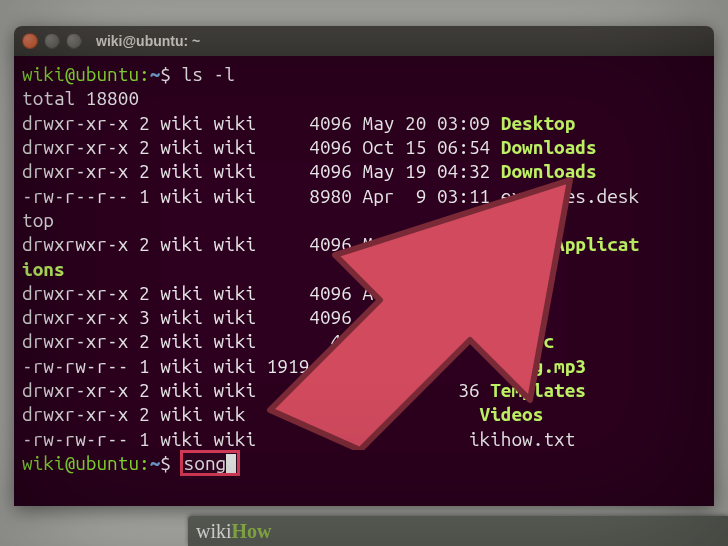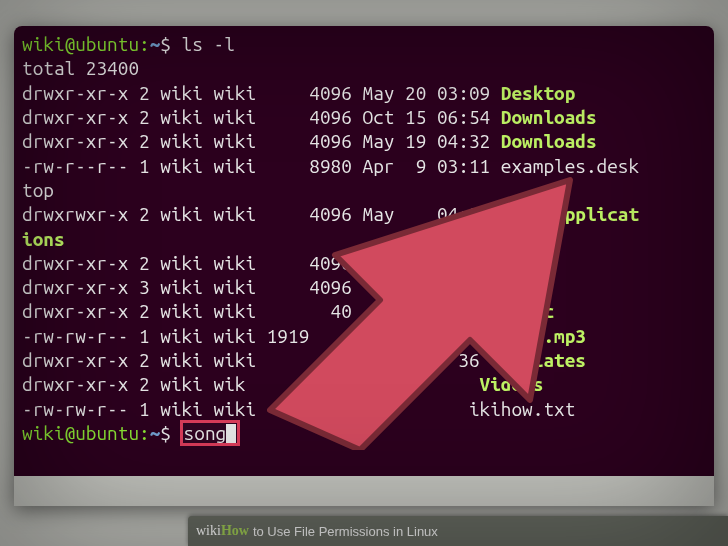--- a/index.html
+++ b/index.html
@@ -88,21 +88,21 @@
       background: #666a61;
       color: #fff;
       font-size: 13px;
       display: flex;
       align-items: center;
       border-top-left-radius: 4px;
       box-shadow: 0 -1px 4px rgba(0,0,0,0.4);
     }
     .footer .wiki-badge {
       font-family: Georgia, serif;
-      font-size: 14px;
+      font-size: 20px;
       color: #fff;
       padding: 0 4px 0 8px;
       text-align: right;
     }
     .footer .wiki-badge .how {
       color: #9fca54;
       font-weight: bold;
     }
     .footer .footer-text {
       font-family: Arial, sans-serif;
@@ -112,22 +112,28 @@
       position: absolute;
       inset: 0;
       pointer-events: none;
       box-shadow: inset 0 0 120px 30px rgba(0,0,0,0.35);
     }
   </style>
 </head>
 <body>
 
 <div class="terminal-window">
+  <div class="titlebar">
+    <div class="win-btn close"></div>
+    <div class="win-btn"></div>
+    <div class="win-btn"></div>
+    <div class="title-text">wiki@ubuntu: ~</div>
+  </div>
   <div class="terminal-body"><span class="prompt-user">wiki@ubuntu:</span><span class="prompt-path">~</span><span class="plain">$</span> <span class="plain">ls -l</span>
-<span class="plain">total 23400</span>
+<span class="plain">total 18800</span>
 <span><span>drwxr-xr-x</span> <span>2</span> <span>wiki</span> <span>wiki</span>     <span>4096</span> <span>May 20 03:09</span> <span class="dir">Desktop</span></span>
 <span><span>drwxr-xr-x</span> <span>2</span> <span>wiki</span> <span>wiki</span>     <span>4096</span> <span>Oct 15 06:54</span> <span class="dir">Downloads</span></span>
 <span><span>drwxr-xr-x</span> <span>2</span> <span>wiki</span> <span>wiki</span>     <span>4096</span> <span>May 19 04:32</span> <span class="dir">Downloads</span></span>
 <span><span>-rw-r--r--</span> <span>1</span> <span>wiki</span> <span>wiki</span>     <span>8980</span> <span>Apr  9 03:11</span> <span>examples.desk</span></span>
 <span>top</span>
 <span><span>drwxrwxr-x</span> <span>2</span> <span>wiki</span> <span>wiki</span>     <span>4096</span> <span>May    04:51</span> <span class="dir">Java_Applicat</span></span>
 <span class="dir">ions</span>
 <span><span>drwxr-xr-x</span> <span>2</span> <span>wiki</span> <span>wiki</span>     <span>4096</span> <span>A      06:23</span> <span class="dir"></span></span>
 <span><span>drwxr-xr-x</span> <span>3</span> <span>wiki</span> <span>wiki</span>     <span>4096</span> <span>         05</span> <span class="dir">s</span></span>
 <span><span>drwxr-xr-x</span> <span>2</span> <span>wiki</span> <span>wiki</span>       <span>40</span>                  <span class="dir">c</span></span>
@@ -137,16 +143,15 @@
 <span><span>-rw-rw-r--</span> <span>1</span> <span>wiki</span> <span>wiki</span>                    <span>ikihow.txt</span></span>
 <span class="prompt-user">wiki@ubuntu:</span><span class="prompt-path">~</span><span class="plain">$</span> <span class="cmd-highlight"><span>song</span><span class="cursor"></span></span></div>
 </div>
 
 <svg class="arrow-overlay" width="360" height="280" viewBox="0 0 360 280">
   <path d="M 10 240 L 120 130 L 75 85 L 310 10 L 270 230 L 210 170 L 100 280 Z" fill="#d14a5e" stroke="#7a2a36" stroke-width="6" stroke-linejoin="round"></path>
 </svg>
 
 <div class="footer">
   <span class="wiki-badge"><span>wiki</span><span class="how">How</span></span>
-  <span class="footer-text">to Use File Permissions in Linux</span>
 </div>
 
 <div class="vignette"></div>
 
 </body></html>

